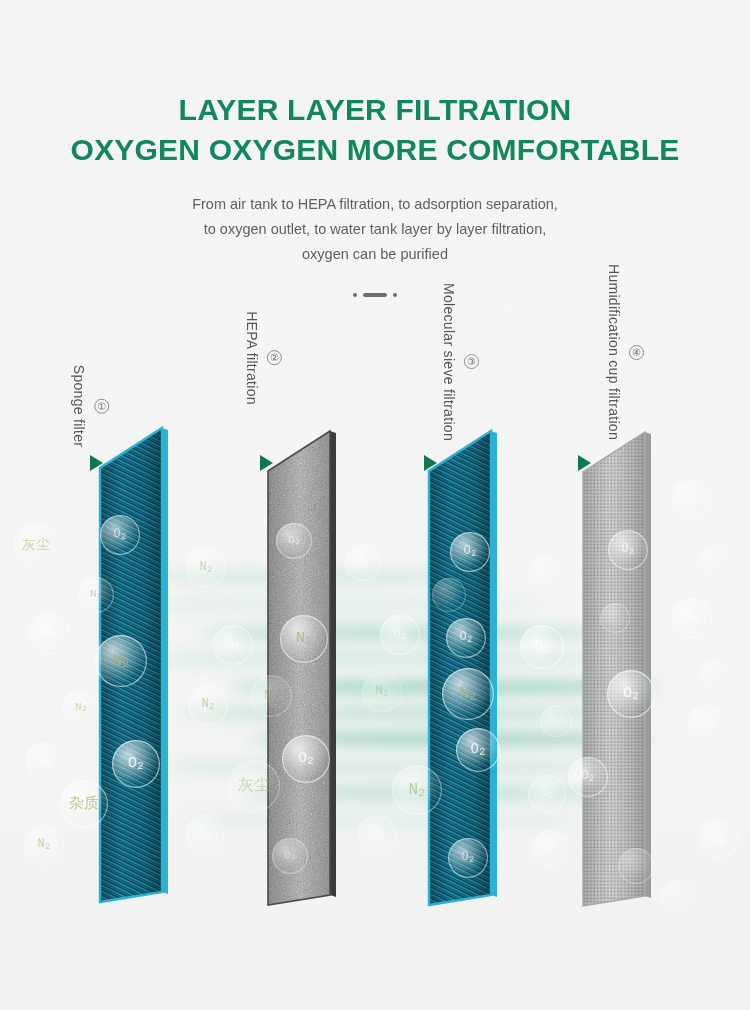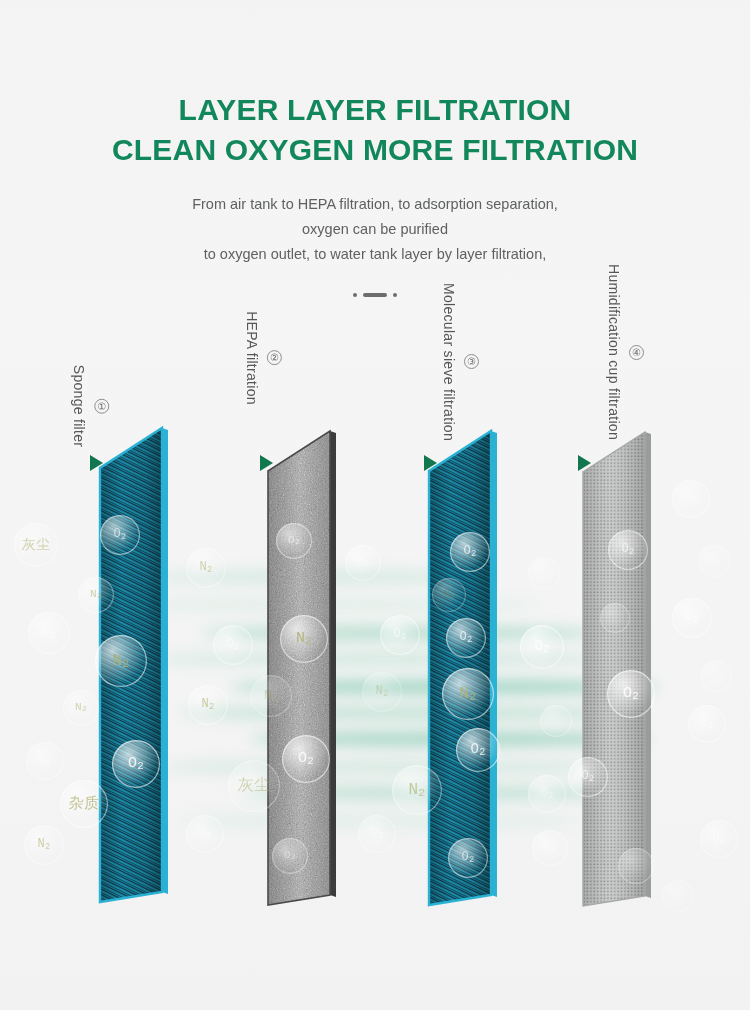--- a/index.html
+++ b/index.html
@@ -152,26 +152,26 @@
       <div class="band" style="left: 180px; top: 276px; width: 460px; background: rgb(111, 196, 165); opacity: 0.34;"></div>
       <div class="band" style="left: 250px; top: 302px; width: 400px; background: rgb(79, 183, 147); opacity: 0.46;"></div>
       <div class="band" style="left: 160px; top: 330px; width: 470px; background: rgb(143, 208, 184); opacity: 0.28;"></div>
       <div class="band" style="left: 240px; top: 356px; width: 380px; background: rgb(105, 194, 162); opacity: 0.34;"></div>
       <div class="band" style="left: 180px; top: 384px; width: 400px; background: rgb(168, 220, 200); opacity: 0.22;"></div>
     </div>
 
   <div class="header">
     <div class="title-block">
       <div class="title-line l1">LAYER LAYER FILTRATION</div>
-      <div class="title-line l2">CLEAN OXYGEN MORE FILTRATION</div>
+      <div class="title-line l2">OXYGEN OXYGEN MORE COMFORTABLE</div>
     </div>
     <div class="subtitle">
       <div>From air tank to HEPA filtration, to adsorption separation,</div>
+      <div>to oxygen outlet, to water tank layer by layer filtration,</div>
       <div>oxygen can be purified</div>
-      <div>to oxygen outlet, to water tank layer by layer filtration,</div>
     </div>
     <div class="divider">
       <div class="dot"></div>
       <div class="dash"></div>
       <div class="dot"></div>
     </div>
   </div>
 
   <div class="panel-layer">
 

